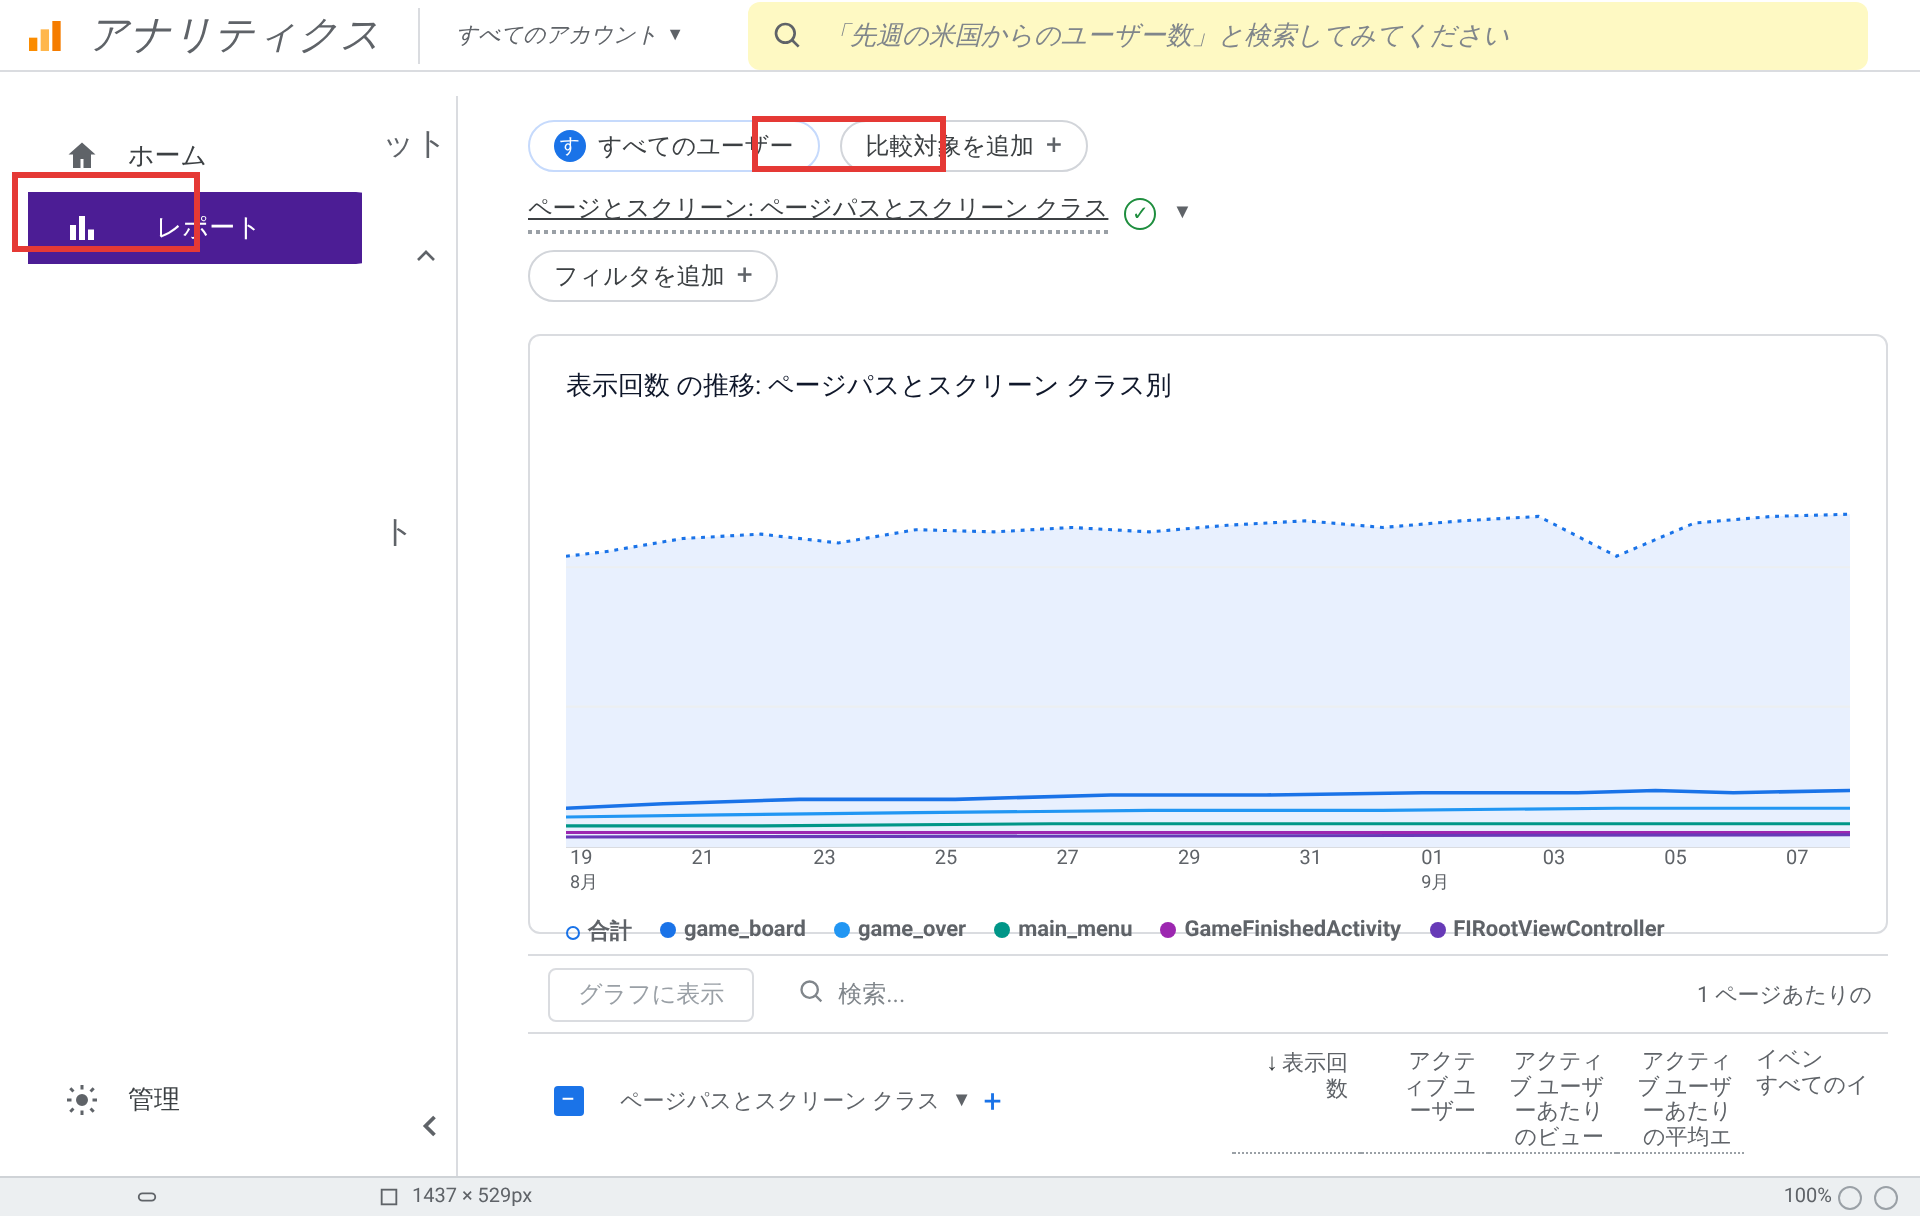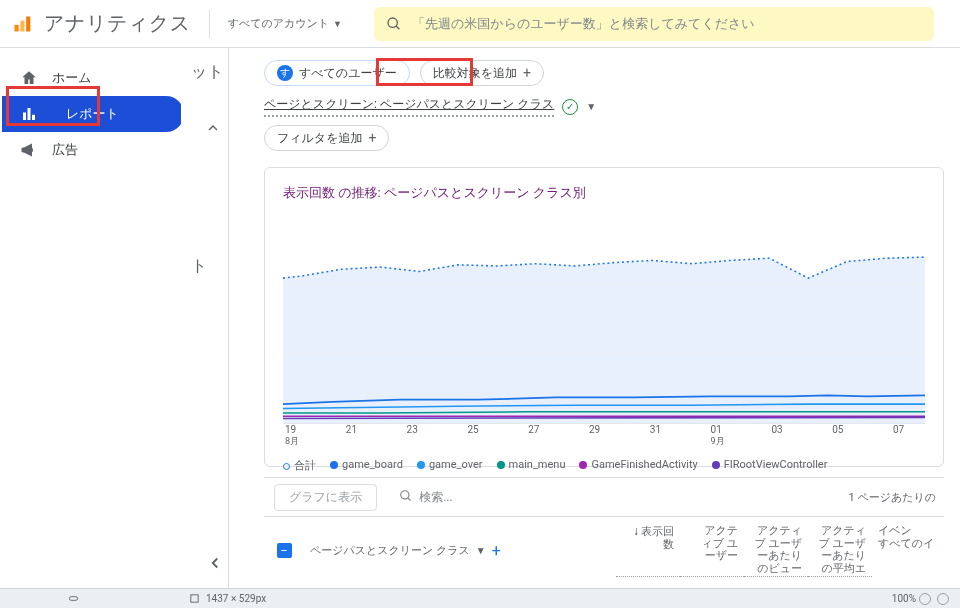--- a/index.html
+++ b/index.html
@@ -1,26 +1,26 @@
 <!DOCTYPE html>
 <html><head>
 <meta charset="utf-8">
 <style>
 * { box-sizing: border-box; margin: 0; padding: 0; }
 body { font-family: 'Roboto', 'Helvetica Neue', Arial, sans-serif; font-size: 13px; color: #3c4043; background:#fff; width:960px; height:608px; overflow:hidden; position:relative;}
-.topbar { height:48px; border-bottom:1px solid #dadce0; display:flex; align-items:center; padding:0 12px; gap:8px;}
+.topbar { height:36px; border-bottom:1px solid #dadce0; display:flex; align-items:center; padding:0 12px; gap:8px;font-style:italic;}
 .logo { width:20px; height:20px; }
 .product-name { font-size:20px; color:#5f6368; margin-left:4px; letter-spacing:0.5px;}
 .vsep { width:1px; height:28px; background:#dadce0; margin:0 10px;}
 .acct { color:#5f6368; font-size:11px; display:flex; align-items:center; gap:4px;text-align:right;}
 .search { flex:1; max-width:560px; background:#fef9c3; border-radius:6px; height:34px; display:flex; align-items:center; padding:0 12px; color:#80868b; margin-left:24px;}
 .search .si { margin-right:10px; color:#5f6368;}
-.lnav { position:absolute; left:2px; top:48px; width:190px; height:540px; padding-top:12px;}
+.lnav { position:absolute; left:14px; top:48px; width:190px; height:540px; padding-top:12px;}
 .lnav-item { height:36px; display:flex; align-items:center; gap:14px; padding:0 18px; color:#3c4043; font-size:13px; border-radius:0 18px 18px 0; margin-right:8px; cursor:pointer;}
-.lnav-item.active { background:#1d4ed8; color:#fff;gap:28px;}
+.lnav-item.active { background:#4c1d95; color:#fff;gap:28px;}
 .lnav-item.active .nicon { fill:#fff;}
 .nicon { width:18px; height:18px; fill:#5f6368;}
 .admin { position:absolute; bottom:20px; left:0; width:190px;}
 .hl { position:absolute; border:3px solid #e53935; pointer-events:none;}
 .hl1 { left:6px; top:86px; width:94px; height:40px;}
 .hl2 { left:376px; top:58px; width:97px; height:28px;}
 .panel-edge { position:absolute; left:181px; top:48px; width:48px; height:540px; border-right:1px solid #dadce0; background:#fff;}
 .edge-letter { position:absolute; left:10px; font-size:16px; color:#5f6368;}
 .collapse { position:absolute; left:205px; top:120px; width:18px; height:18px; color:#5f6368;}
 .back-chev { position:absolute; left:206px; top:554px; color:#5f6368;}
@@ -28,26 +28,26 @@
 .chip-row { display:flex; gap:10px; align-items:center; margin-bottom:10px;}
 .chip { border:1px solid #d2d5da; border-radius:16px; height:26px; display:flex; align-items:center; padding:0 12px; font-size:12px; color:#3c4043; background:#fff; cursor:pointer;}
 .chip.blue { border-color:#c6dafc;}
 .bluecirc { width:16px; height:16px; border-radius:50%; background:#1a73e8; color:#fff; display:flex; align-items:center; justify-content:center; font-size:10px; margin-right:6px;}
 .plus { color:#5f6368; margin-left:6px; font-size:14px;}
 .title-row { display:flex; align-items:center; gap:8px; margin:6px 0 8px;}
 .title { font-size:12px; color:#3c4043; border-bottom:2px dotted #9aa0a6; padding-bottom:2px;text-decoration:underline;}
 .gcheck { width:16px; height:16px; border:1.6px solid #1e8e3e; border-radius:50%; display:flex; align-items:center; justify-content:center; color:#1e8e3e; font-size:10px;}
 .caret { color:#5f6368; font-size:10px;}
 .chart-card { border:1px solid #dadce0; border-radius:6px; margin-right:16px; padding:16px 18px 6px 18px; margin-top:16px; position:relative; height:300px; background:#fff;}
-.chart-title { font-size:13px; color:#701a75; margin-bottom:12px;}
+.chart-title { font-size:13px; color:#0f172a; margin-bottom:12px;}
 .chart-area { position:relative; height:210px;}
 svg.chartsvg { width:100%; height:100%;}
 .xticks { display:flex; justify-content:space-between; font-size:10px; color:#5f6368; padding:0 2px;}
 .xticks div { width:30px;}
-.legend { display:flex; gap:14px; font-size:11px; color:#5f6368; margin-top:10px; flex-wrap:wrap;}
+.legend { display:flex; gap:14px; font-size:11px; color:#5f6368; margin-top:10px; flex-wrap:wrap;font-weight:bold;}
 .ld { width:8px; height:8px; border-radius:50%; display:inline-block; margin-right:4px; vertical-align:middle;}
 .ld.hollow { border:1.5px solid #1a73e8; background:transparent; width:7px; height:7px;}
 .tablebar { display:flex; align-items:center; margin-top:10px; border-top:1px solid #dadce0; border-bottom:1px solid #dadce0; height:40px; margin-right:16px;}
 .btn-graph { border:1px solid #dadce0; border-radius:4px; color:#9aa0a6; font-size:12px; padding:4px 14px; margin-left:10px; background:#fff; cursor:pointer;}
 .tsearch { display:flex; align-items:flex-start; color:#80868b; margin-left:22px; font-size:12px; gap:6px;}
 .rpp { margin-left:auto; margin-right:8px; font-size:11px; color:#5f6368;}
 .thead { display:flex; margin-right:16px; padding:8px 0 6px;}
 .th-check { width:40px; display:flex; align-items:center; justify-content:center;}
 .minuschk { width:15px; height:15px; background:#1a73e8; border-radius:2px; display:flex; align-items:center; justify-content:center; color:#fff; font-size:13px;}
 .th-col { font-size:11px; color:#5f6368; text-align:right; padding:0 6px;}
@@ -94,26 +94,28 @@
     <span>ホーム</span>
   </div>
   <div class="lnav-item active">
     <svg class="nicon" viewBox="0 0 24 24">
         <rect x="4" y="10" width="4" height="10"></rect>
         <rect x="10" y="4" width="4" height="16"></rect>
         <rect x="16" y="13" width="4" height="7"></rect>
       </svg>
     <span>レポート</span>
   </div>
-  <div class="lnav-item">
-    <svg class="nicon" viewBox="0 0 24 24" fill="none" stroke="#5f6368" stroke-width="2">
-        <path d="M3 10v4l4 1 8 4V5l-8 4z"></path>
-        <path d="M15 9a4 4 0 010 6"></path>
-      </svg>
-    <span>広告</span>
+  <div class="admin">
+    <div class="lnav-item">
+      <svg class="nicon" viewBox="0 0 24 24" fill="none" stroke="#5f6368" stroke-width="2">
+          <circle cx="12" cy="12" r="3"></circle>
+          <path d="M12 2v3M12 19v3M4.2 4.2l2.1 2.1M17.7 17.7l2.1 2.1M2 12h3M19 12h3M4.2 19.8l2.1-2.1M17.7 6.3l2.1-2.1"></path>
+        </svg>
+      <span>管理</span>
+    </div>
   </div>
 </div>
 
 <div class="panel-edge">
   <span class="edge-letter" style="top:14px;">ット</span>
   <span class="edge-letter" style="top:208px;">ト</span>
 </div>
 <div class="collapse">
   <svg width="16" height="16" viewBox="0 0 24 24" fill="none" stroke="#5f6368" stroke-width="2">
       <polyline points="6 15 12 9 18 15"></polyline>

